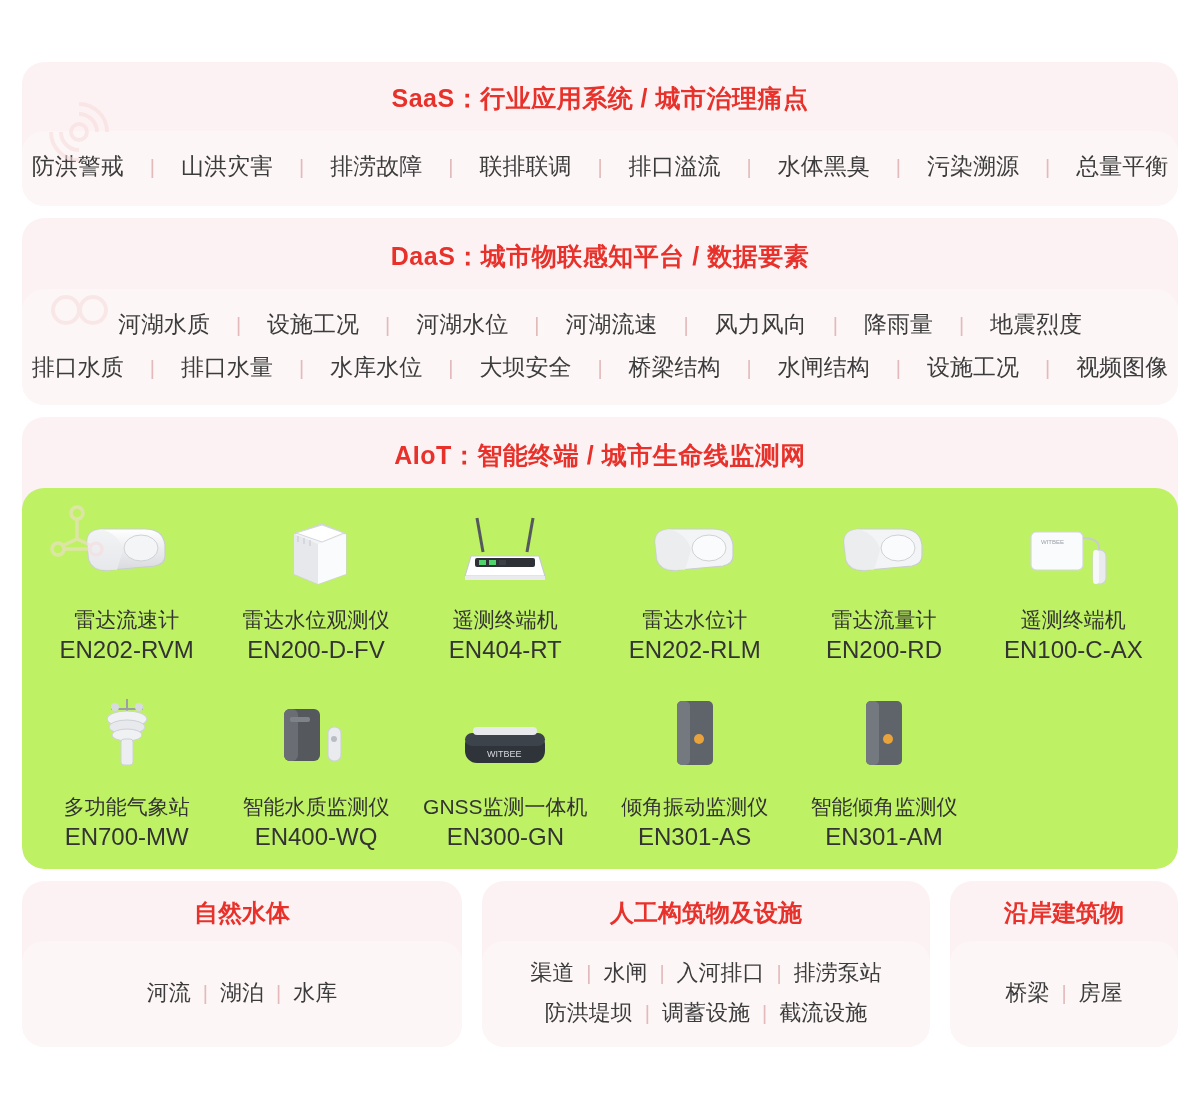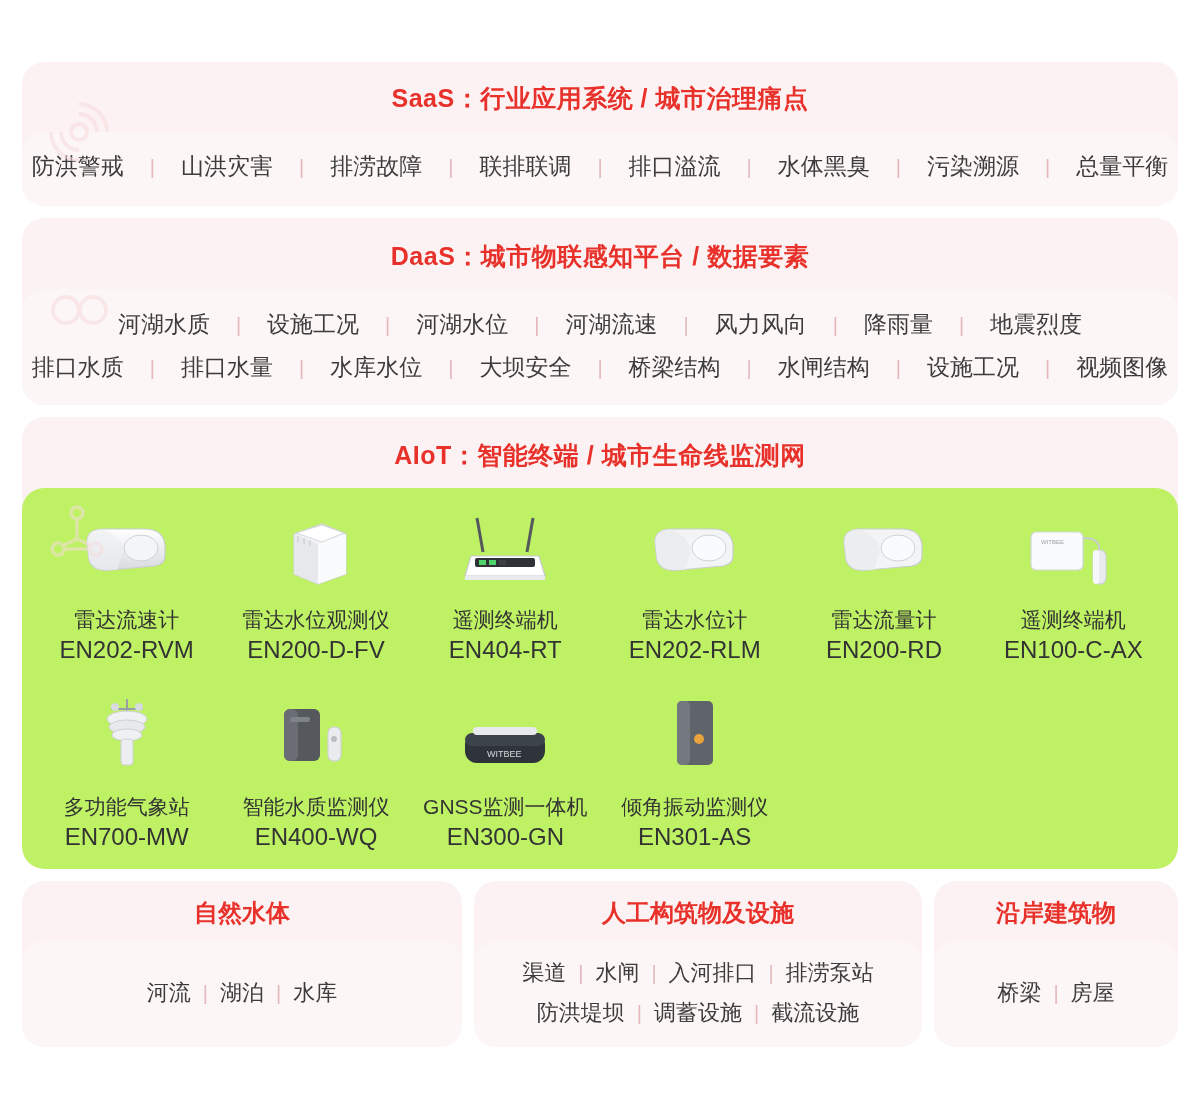--- a/index.html
+++ b/index.html
@@ -113,21 +113,21 @@
   .device-model {
     font-size: 24px;
     color: #333333;
     line-height: 1.35;
     white-space: nowrap;
   }
 
   
   .bottom-row {
     display: flex;
-    gap: 12px;
+    gap: 20px;
     align-items: stretch;
   }
   .bottom-card {
     background: #fdf2f3;
     border-radius: 22px;
     overflow: hidden;
     display: flex;
     flex-direction: column;
   }
   .bottom-card .bc-title {
@@ -402,20 +402,31 @@
             <svg width="112" height="86" viewBox="0 0 112 86">
               <rect x="38" y="8" width="36" height="64" rx="5" fill="#5f646a"></rect>
               <rect x="38" y="8" width="13" height="64" rx="5" fill="#74797f"></rect>
               <circle cx="60" cy="46" r="5" fill="#e8a33d"></circle>
             </svg>
           </div>
           <div class="device-name">倾角振动监测仪</div>
           <div class="device-model">EN301-AS</div>
         </div>
 
+        <div class="device">
+          <div class="device-img">
+            <svg width="112" height="86" viewBox="0 0 112 86">
+              <rect x="38" y="8" width="36" height="64" rx="5" fill="#5f646a"></rect>
+              <rect x="38" y="8" width="13" height="64" rx="5" fill="#74797f"></rect>
+              <circle cx="60" cy="46" r="5" fill="#e8a33d"></circle>
+            </svg>
+          </div>
+          <div class="device-name">智能倾角监测仪</div>
+          <div class="device-model">EN301-AM</div>
+        </div>
 
       </div>
     </div>
   </div>
 
   <div class="bottom-row">
 
     <div class="bottom-card" id="card-natural">
       <div class="bc-title">自然水体</div>
       <div class="bc-body">

